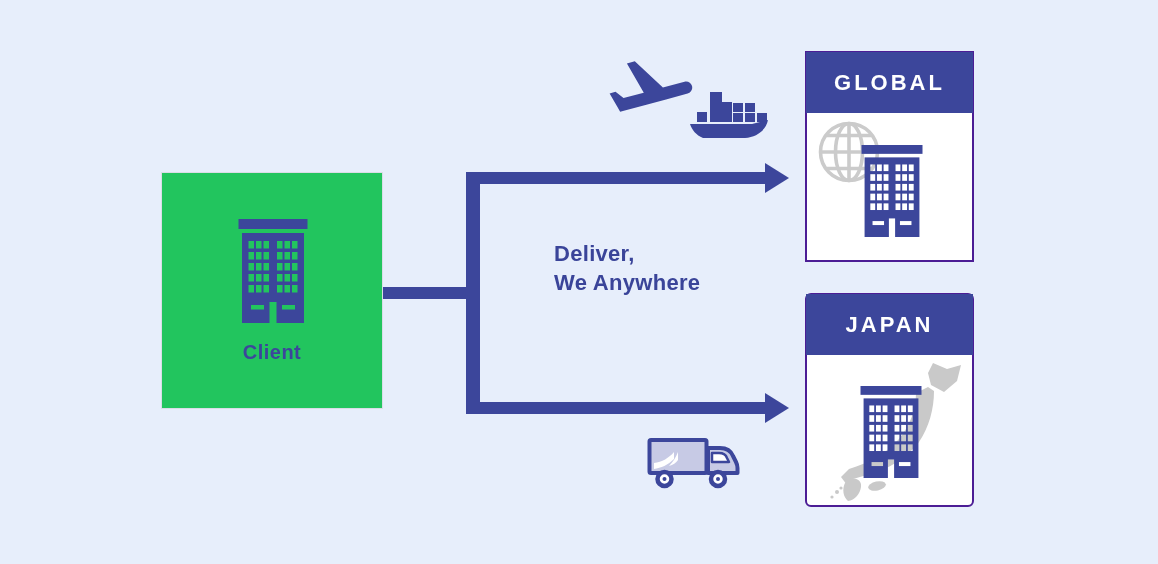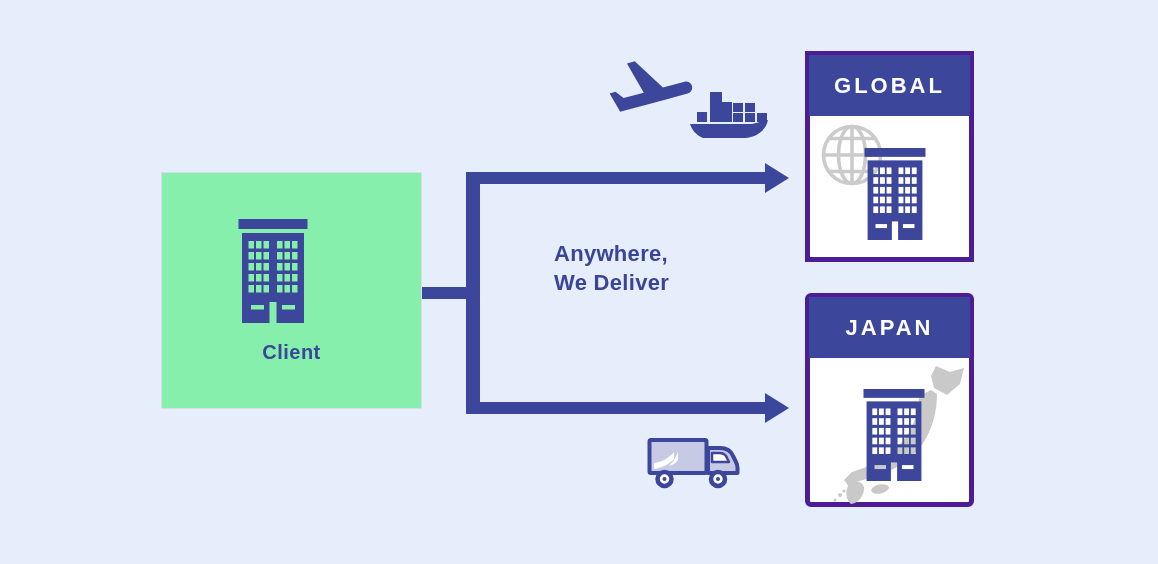--- a/index.html
+++ b/index.html
@@ -6,24 +6,24 @@
   .canvas{
     position:relative;width:1158px;height:564px;overflow:hidden;
     background:#E7EEFB;
     font-family:"Liberation Sans","DejaVu Sans",sans-serif;
     --blue:#3C469B;
     --gray:#C9C9C9;
     --lav:#C7CAE5;
   }
   .abs{position:absolute;}
   
-  .client-card{left:161px;top:172px;width:261px;height:237px;background:#86efac;border:1px solid #DADDE6;box-sizing:border-box;}
+  .client-card{left:161px;top:172px;width:222px;height:237px;background:#22c55e;border:1px solid #DADDE6;box-sizing:border-box;}
   .client-label{left:0;top:168px;width:100%;text-align:center;font-size:20px;font-weight:bold;color:var(--blue);letter-spacing:.5px;}
   
-  .dest-card{width:169px;background:#fff;border:5px solid #4c1d95;box-sizing:border-box;}
+  .dest-card{width:169px;background:#fff;border:2px solid #4c1d95;box-sizing:border-box;}
   .dest-header{height:61px;margin:-1px -1px 0 -1px;background:var(--blue);display:flex;align-items:center;justify-content:center;
     color:#fff;font-size:22px;font-weight:bold;letter-spacing:3px;}
   .dest-body{position:relative;width:100%;}
   .global-card{left:805px;top:51px;height:211px;}
   .global-card .dest-body{height:149px;}
   .japan-card{left:805px;top:293px;height:214px;border-radius:6px;}
   .japan-card .dest-body{height:152px;}
   
   .tagline{left:554px;top:239px;color:#3A4499;font-size:22px;font-weight:bold;line-height:29px;letter-spacing:.3px;}
   svg{display:block;}
@@ -97,22 +97,22 @@
       <rect x="43" y="18" width="10" height="9"></rect>
         <rect x="55" y="18" width="10" height="9"></rect>
       <rect x="43" y="28" width="10" height="9"></rect>
         <rect x="55" y="28" width="10" height="9"></rect>
         <rect x="67" y="28" width="10" height="9"></rect>
       <path d="M0 39 L62 39 L78 35 C76 45 67 52 55 53 L13 53 C6 50 2 45 0 39 Z"></path>
     </g>
   </svg>
 
   <div class="abs tagline">
-    <div>Anywhere,</div>
-    <div>We Deliver</div>
+    <div>Deliver,</div>
+    <div>We Anywhere</div>
   </div>
 
   <div class="abs dest-card global-card">
     <div class="dest-header">
       <span>GLOBAL</span>
     </div>
     <div class="dest-body">
       <svg class="abs" style="left:10px;top:7px" width="64" height="64" viewBox="0 0 64 64">
         <g stroke="#CBCBCB" stroke-width="3.6" fill="none">
           <circle cx="32" cy="32" r="28.5"></circle>

